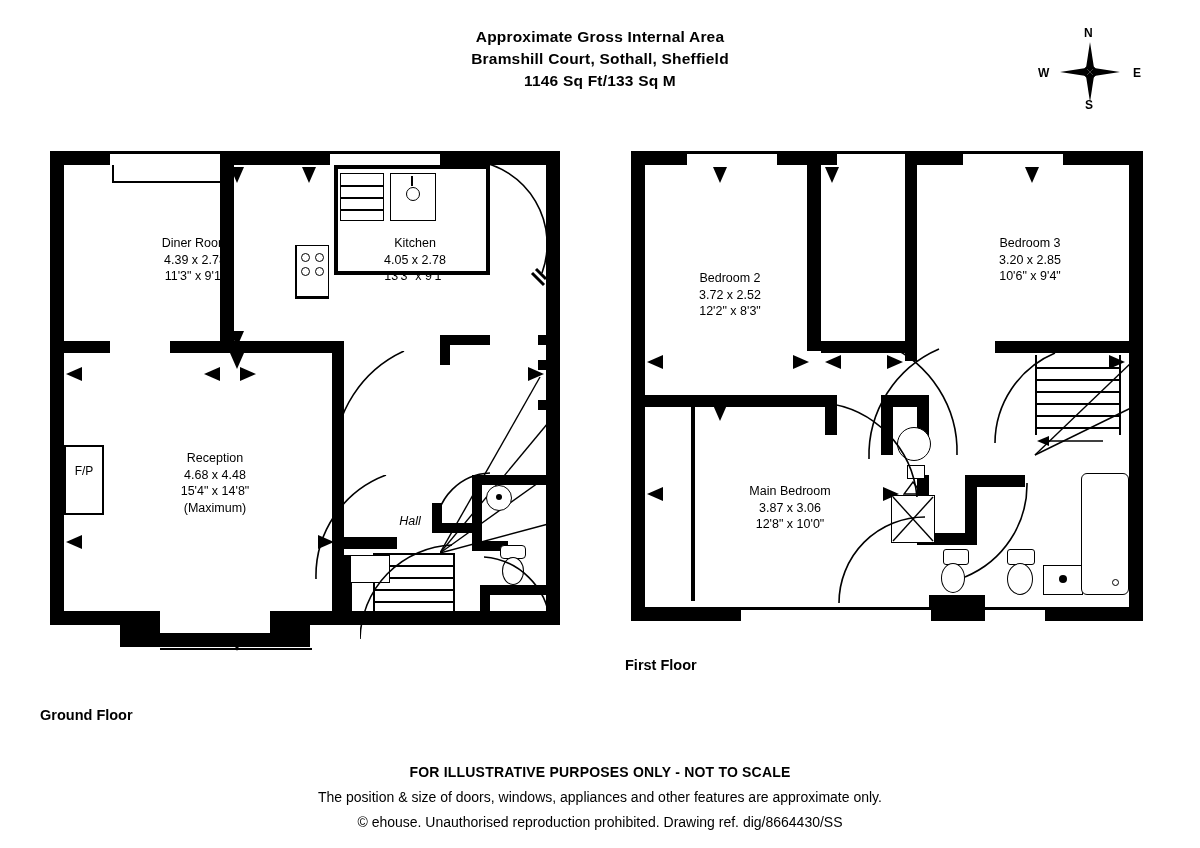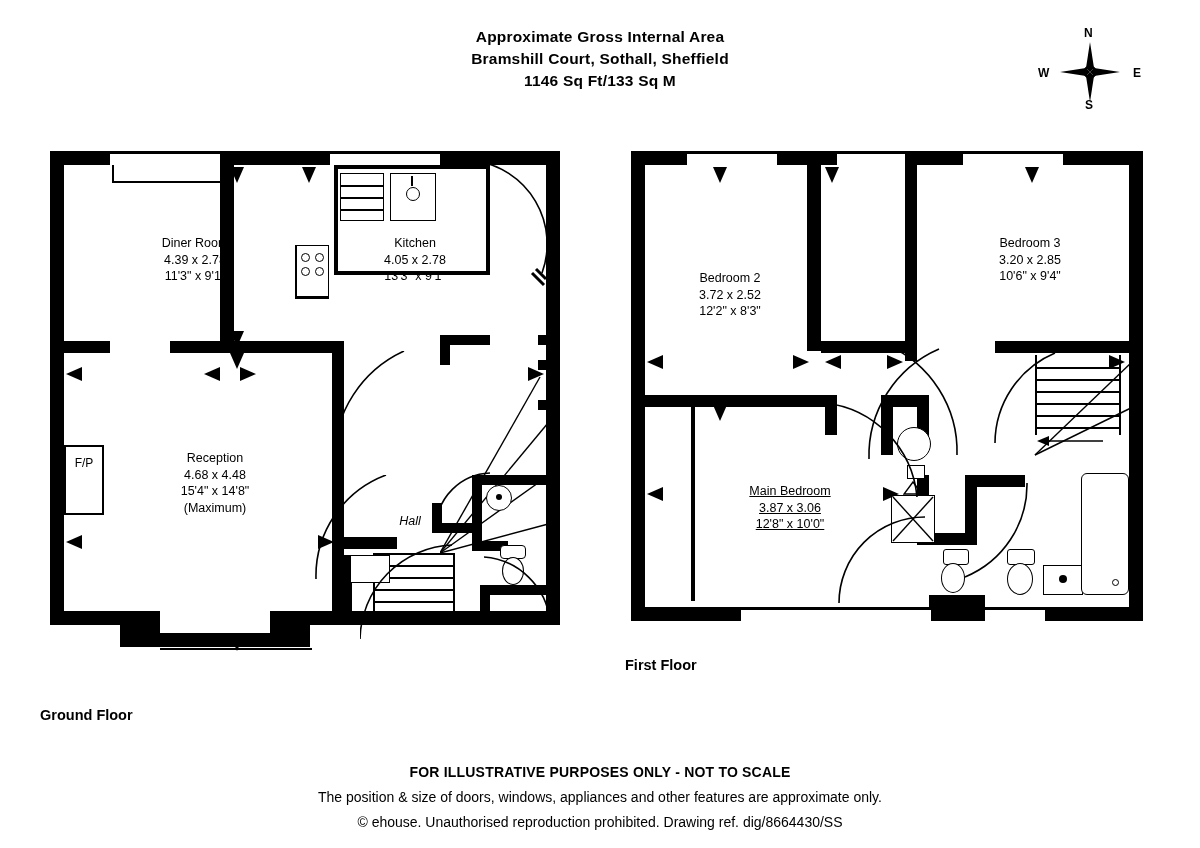--- a/index.html
+++ b/index.html
@@ -268,21 +268,21 @@
   </div>
   <div class="label" style="left:85px; top:305px; width:180px;">
     <div>Reception</div>
     <div>4.68 x 4.48</div>
     <div>15'4" x 14'8"</div>
     <div>(Maximum)</div>
   </div>
   <div class="label" style="left:330px; top:368px; width:80px; font-weight:normal;font-style:italic;">
     <div>Hall</div>
   </div>
-  <div class="label" style="left:24px; top:310px; width:40px; font-size:12px;text-align:center;">F/P</div>
+  <div class="label" style="left:24px; top:318px; width:40px; font-size:12px;text-align:center;">F/P</div>
 
   <div class="floor-title" style="left:0px; top:562px;">Ground Floor</div>
 </div>
 
 <div class="plan" id="first" style="left:625px; top:145px; width:540px; height:530px;">
 
   <div class="wall" style="left:6px;   top:6px;  width:56px;  height:14px;"></div>
   <div class="wall" style="left:62px;  top:6px;  width:90px;  height:3px;"></div>
   <div class="wall" style="left:152px; top:6px;  width:60px;  height:14px;"></div>
   <div class="wall" style="left:212px; top:6px;  width:70px;  height:3px;"></div>
@@ -413,21 +413,21 @@
   <div class="label" style="left:20px; top:125px; width:170px;">
     <div>Bedroom 2</div>
     <div>3.72 x 2.52</div>
     <div>12'2" x 8'3"</div>
   </div>
   <div class="label" style="left:340px; top:90px; width:130px;">
     <div>Bedroom 3</div>
     <div>3.20 x 2.85</div>
     <div>10'6" x 9'4"</div>
   </div>
-  <div class="label" style="left:80px; top:338px; width:170px;text-decoration:underline;">
+  <div class="label" style="left:80px; top:338px; width:170px;">
     <div>Main Bedroom</div>
     <div>3.87 x 3.06</div>
     <div>12'8" x 10'0"</div>
   </div>
 
   <div class="floor-title" style="left:0px; top:512px;">First Floor</div>
 </div>
 
 <div id="footer" class="abs">
   <div class="f1">FOR ILLUSTRATIVE PURPOSES ONLY - NOT TO SCALE</div>

